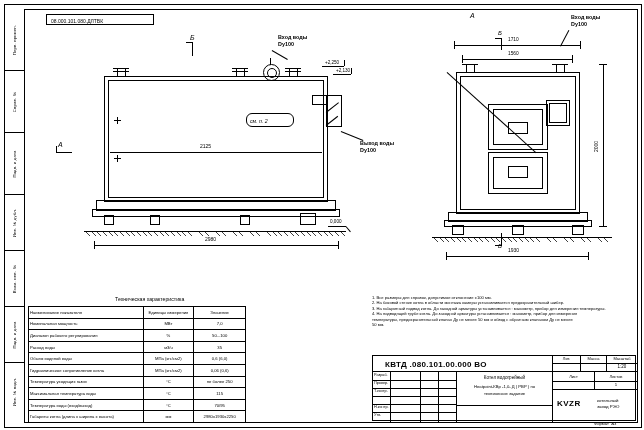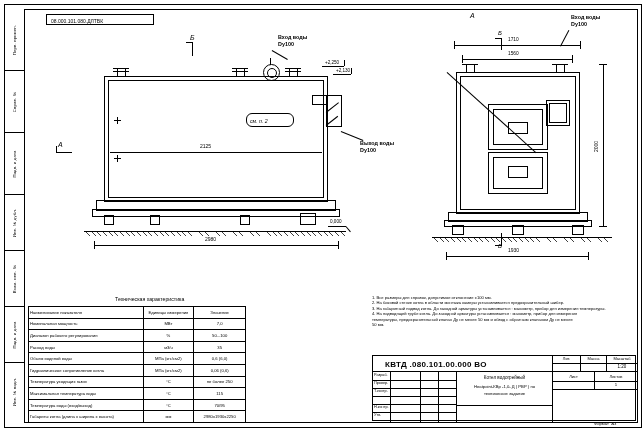--- a/index.html
+++ b/index.html
@@ -323,19 +323,24 @@
 
     <div style="position:absolute;left:180px;top:16px;width:84px;height:10px;border-bottom:1px solid #000;box-sizing:border-box;">
       <div style="position:absolute;left:0;top:0;width:42px;height:10px;border-right:1px solid #000;box-sizing:border-box;text-align:center;font-size:4px;padding-top:2px;">Лист</div>
       <div style="position:absolute;left:42px;top:0;width:42px;height:10px;box-sizing:border-box;text-align:center;font-size:4px;padding-top:2px;">Листов</div>
     </div>
     <div style="position:absolute;left:180px;top:26px;width:84px;height:8px;border-bottom:1px solid #000;box-sizing:border-box;">
       <div style="position:absolute;left:0;top:0;width:42px;height:8px;border-right:1px solid #000;box-sizing:border-box;text-align:center;font-size:4.3px;"></div>
       <div style="position:absolute;left:42px;top:0;width:42px;height:8px;box-sizing:border-box;text-align:center;font-size:4.3px;">1</div>
     </div>
 
+    <div style="position:absolute;left:180px;top:34px;width:84px;height:32px;box-sizing:border-box;">
+      <span class="logo txt" style="left:4px;top:9px;">KVZR</span>
+      <span class="txt" style="left:44px;top:8px;font-size:4.4px;">котельный</span>
+      <span class="txt" style="left:44px;top:14px;font-size:4.4px;">завод РЭО</span>
+    </div>
 
     <div style="position:absolute;left:84px;top:50px;width:96px;height:16px;border-right:1px solid #000;box-sizing:border-box;"></div>
   </div>
 
   <span class="txt" style="left:594px;top:421px;font-size:4.2px;">Формат  А3</span>
 
 </div>
 
 </body></html>

